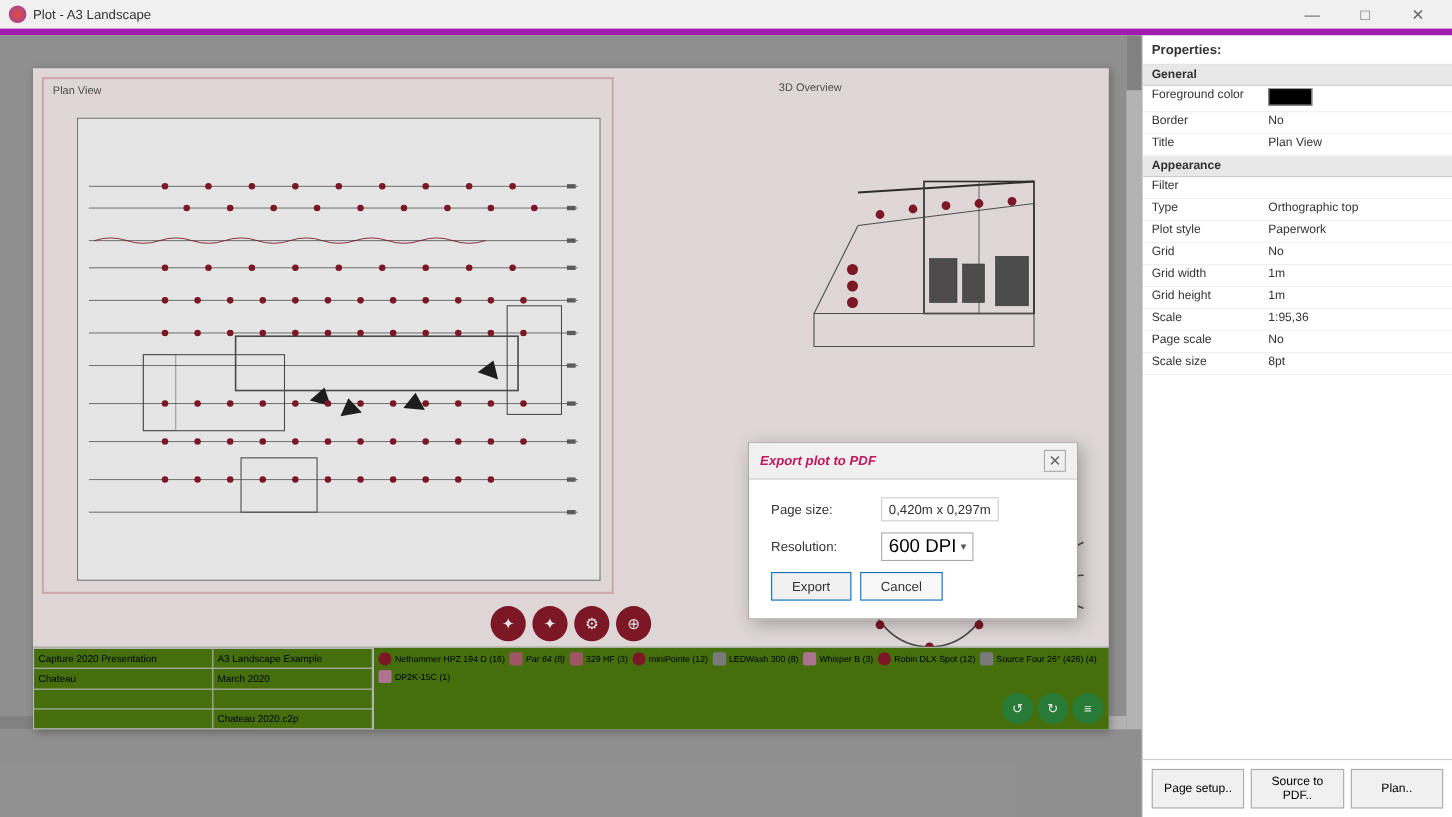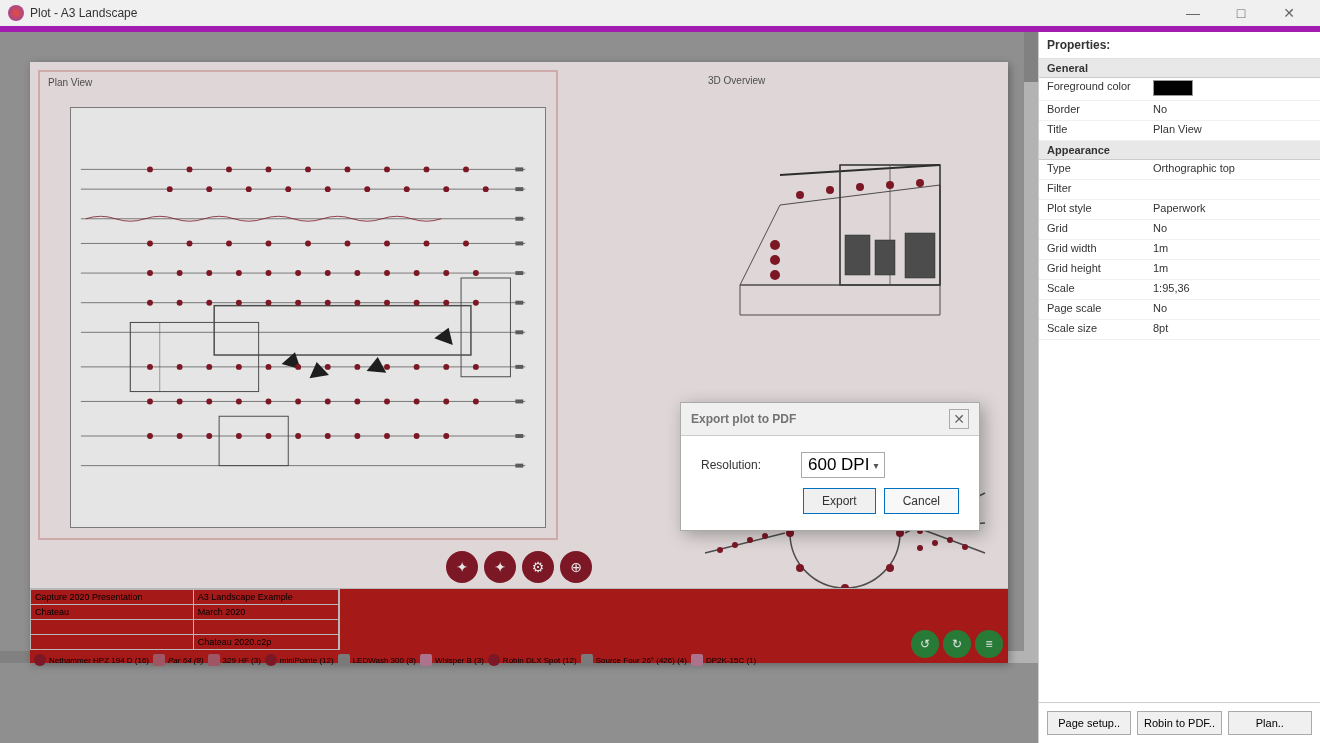--- a/index.html
+++ b/index.html
@@ -133,24 +133,23 @@
       color: #555;
     }
 
     
     .bottom-info {
       position: absolute;
       bottom: 0;
       left: 0;
       right: 0;
       height: 75px;
-      background: #b91c1c;
+      background: #4d7c0f;
       border-top: 1px solid #ccc;
       display: flex;
-      flex-direction: column;
     }
     .bottom-left-table {
       width: 310px;
       border-right: 1px solid #ccc;
       font-size: 9px;
     }
     .bottom-left-table table {
       width: 100%;
       height: 100%;
       border-collapse: collapse;
@@ -318,21 +317,22 @@
       background: #f0f0f0;
       padding: 6px 10px;
       display: flex;
       align-items: center;
       justify-content: space-between;
       border-bottom: 1px solid #ccc;
     }
     .dialog-title {
       font-size: 12px;
       font-weight: bold;
-      color: #737373;
+      color: #be185d;
+      font-style: italic;
     }
     .dialog-close {
       width: 20px;
       height: 20px;
       border: 1px solid #aaa;
       background: #f0f0f0;
       cursor: pointer;
       display: flex;
       align-items: center;
       justify-content: center;
@@ -372,21 +372,21 @@
       font-size: 17px;
     }
     .dialog-select-arrow {
       font-size: 10px;
       color: #555;
     }
     .dialog-buttons {
       display: flex;
       gap: 8px;
       margin-top: 0;
-      justify-content: flex-end;
+      justify-content: flex-start;
     }
     .dialog-btn {
       padding: 5px 18px;
       border: 1px solid #0070c0;
       background: #f8f8f8;
       cursor: pointer;
       font-size: 12px;
       color: #333;
     }
     .dialog-btn.primary {
@@ -753,20 +753,24 @@
     </div>
 
     <div class="dialog-overlay" style="pointer-events:none;">
       <div class="dialog" style="pointer-events:auto; position:absolute; left:680px; top:370px;">
         <div class="dialog-title-bar">
           <span class="dialog-title">Export plot to PDF</span>
           <div class="dialog-close">✕</div>
         </div>
         <div class="dialog-body">
           <div class="dialog-row">
+            <span class="dialog-label">Page size:</span>
+            <span class="dialog-value">0,420m x 0,297m</span>
+          </div>
+          <div class="dialog-row">
             <span class="dialog-label">Resolution:</span>
             <div class="dialog-select">
               <span class="dialog-select-text">600 DPI</span>
               <span class="dialog-select-arrow">▾</span>
             </div>
           </div>
           <div class="dialog-buttons">
             <button class="dialog-btn primary">Export</button>
             <button class="dialog-btn">Cancel</button>
           </div>
@@ -793,28 +797,28 @@
         <span class="prop-value">No</span>
       </div>
       <div class="prop-row">
         <span class="prop-label">Title</span>
         <span class="prop-value">Plan View</span>
       </div>
 
       <div class="prop-section-header">Appearance</div>
 
       <div class="prop-row">
+        <span class="prop-label">Filter</span>
+        <span class="prop-value"></span>
+      </div>
+      <div class="prop-row">
         <span class="prop-label">Type</span>
         <span class="prop-value">Orthographic top</span>
       </div>
       <div class="prop-row">
-        <span class="prop-label">Filter</span>
-        <span class="prop-value"></span>
-      </div>
-      <div class="prop-row">
         <span class="prop-label">Plot style</span>
         <span class="prop-value">Paperwork</span>
       </div>
       <div class="prop-row">
         <span class="prop-label">Grid</span>
         <span class="prop-value">No</span>
       </div>
       <div class="prop-row">
         <span class="prop-label">Grid width</span>
         <span class="prop-value">1m</span>
@@ -833,18 +837,18 @@
       </div>
       <div class="prop-row">
         <span class="prop-label">Scale size</span>
         <span class="prop-value">8pt</span>
       </div>
 
     </div>
 
     <div class="properties-footer">
       <button class="prop-btn">Page setup..</button>
-      <button class="prop-btn">Robin to PDF..</button>
+      <button class="prop-btn">Source to PDF..</button>
       <button class="prop-btn">Plan..</button>
     </div>
   </div>
 
 </div>
 
 </body></html>

